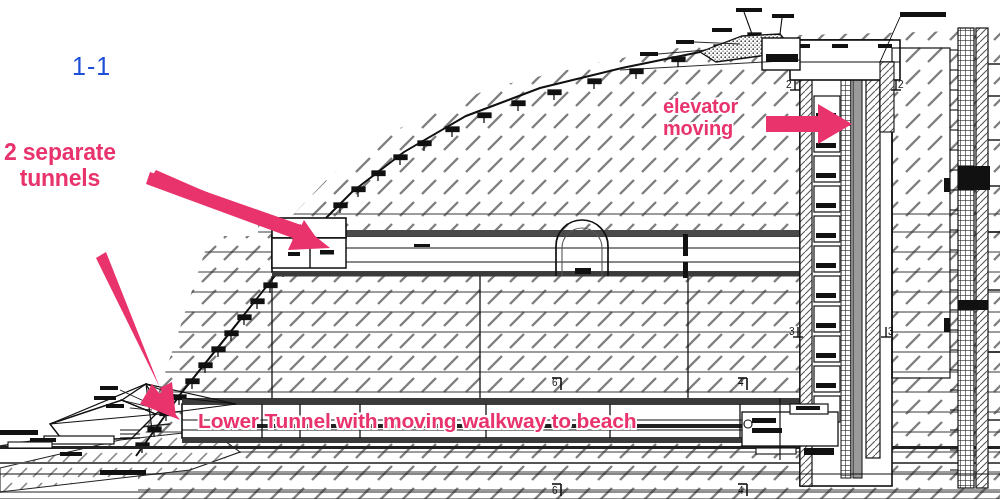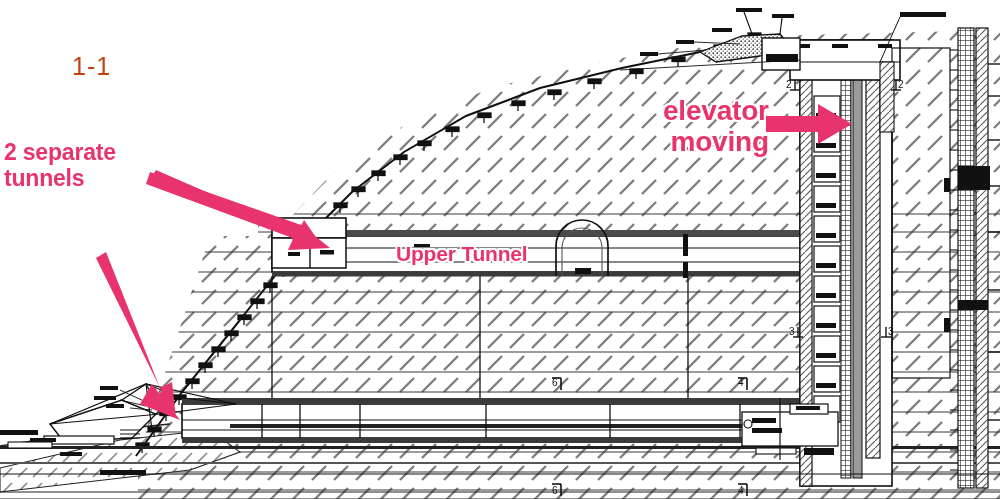--- a/index.html
+++ b/index.html
@@ -8,24 +8,24 @@
   #stage{position:relative;width:1000px;height:499px;background:#ffffff;}
   #dwg{position:absolute;left:0;top:0;width:1000px;height:499px;}
   .anno{position:absolute;color:#e8336c;font-weight:bold;
         font-family:"Liberation Sans",sans-serif;
         text-shadow:
           -1.6px -1.6px 0 #fff, 1.6px -1.6px 0 #fff,
           -1.6px  1.6px 0 #fff, 1.6px  1.6px 0 #fff,
           -1.6px 0 0 #fff, 1.6px 0 0 #fff,
           0 -1.6px 0 #fff, 0 1.6px 0 #fff;
         white-space:nowrap;line-height:1.12;letter-spacing:-0.2px;}
-  #sec-title{position:absolute;left:72px;top:52px;font-size:25px;color:#c2410c;
+  #sec-title{position:absolute;left:72px;top:52px;font-size:25px;color:#1d4ed8;
              font-family:"Liberation Sans",sans-serif;letter-spacing:1px;}
   #lbl-2sep{left:4px;top:140px;font-size:23px;text-align:left;}
-  #lbl-elev{left:663px;top:95px;font-size:28px;text-align:right;}
+  #lbl-elev{left:663px;top:95px;font-size:20px;text-align:left;}
   #lbl-upper{left:396px;top:242px;font-size:21px;}
   #lbl-lower{left:198px;top:409px;font-size:21px;}
   .arrows{position:absolute;left:0;top:0;width:1000px;height:499px;}
 </style>
 </head>
 <body>
 
 <div id="stage">
 
   <svg id="dwg" viewBox="0 0 1000 499">
@@ -495,24 +495,24 @@
     <polygon points="96,258 162,392 150,398 176,418 172,382 160,388 106,252" fill="#e8336c"></polygon>
     <polygon points="152,384 180,420 140,404" fill="#e8336c"></polygon>
 
     <polygon points="766,116 818,116 818,104 852,124 818,144 818,132 766,132" fill="#e8336c"></polygon>
   </svg>
 
   <div id="sec-title">1-1</div>
 
   <div class="anno" id="lbl-2sep">
     <div>2 separate</div>
-    <div style="">tunnels</div>
+    <div style="text-align:center;">tunnels</div>
   </div>
 
   <div class="anno" id="lbl-elev">
     <div>elevator</div>
     <div>moving</div>
   </div>
 
-  <div class="anno" id="lbl-upper">Upper Tunnel</div>
-
+
+  <div class="anno" id="lbl-lower">Lower Tunnel with moving walkway to beach</div>
 
 </div>
 
 </body></html>

